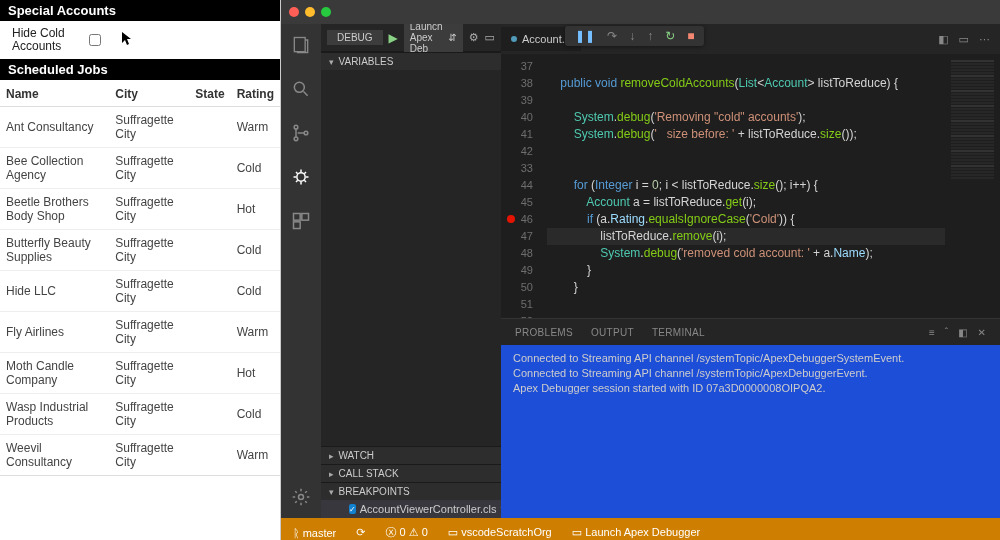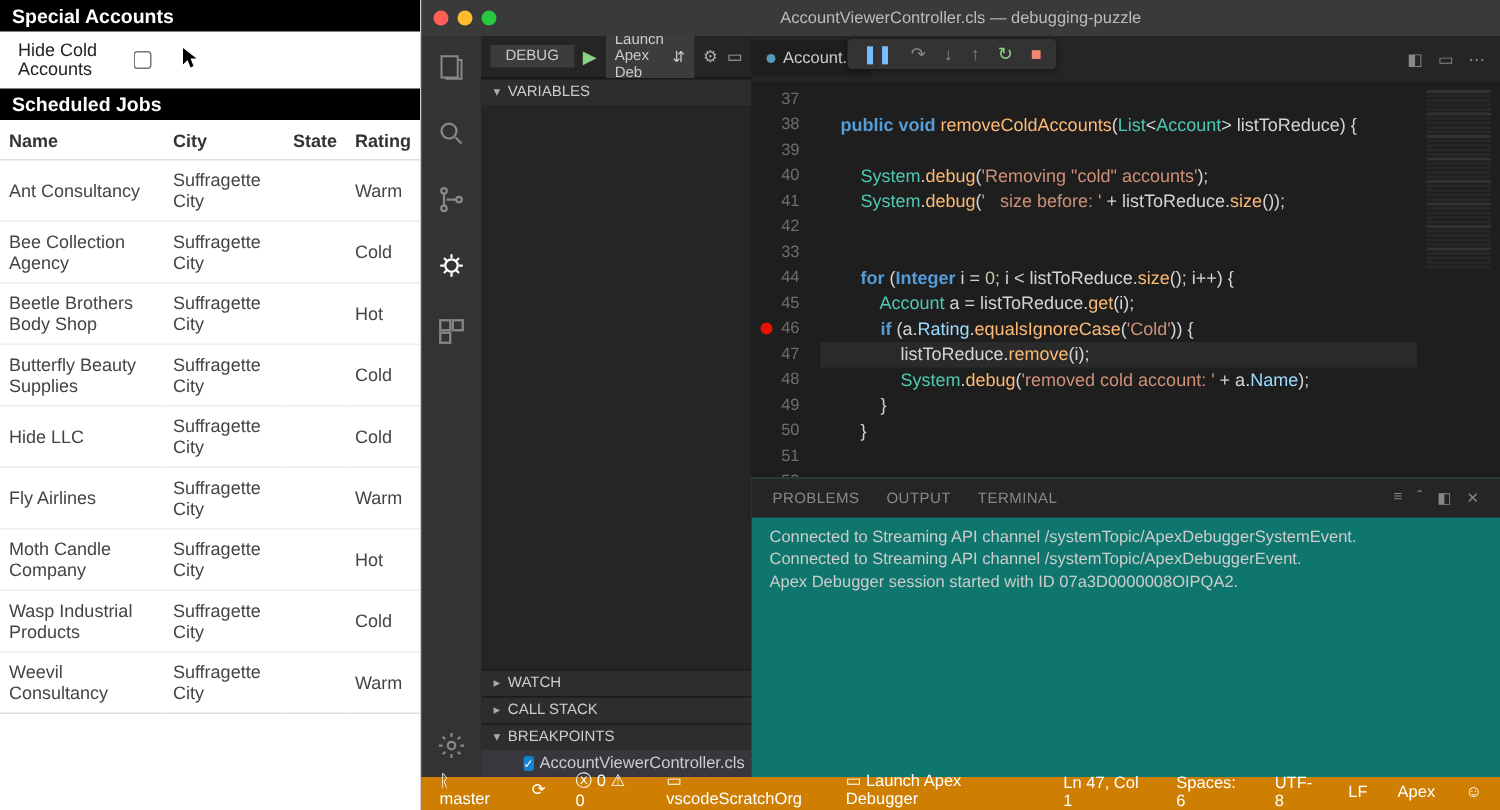--- a/index.html
+++ b/index.html
@@ -51,24 +51,24 @@
   .dbg-toolbar { position:absolute; left:64px; top:2px; background:#333; border-radius:3px; display:flex; align-items:center; gap:12px; padding:3px 10px; box-shadow:0 1px 4px rgba(0,0,0,0.4);}
   .dbg-toolbar span { font-size:12px; color:#888; cursor:pointer;}
   .dbg-toolbar .pause{color:#75beff;} .dbg-toolbar .stop{color:#f48771;} .dbg-toolbar .restart{color:#89d185;}
   .etop-icons { margin-left:auto; display:flex; gap:10px; margin-right:10px; color:#888; font-size:11px;}
   .code-wrap { flex:1; display:flex; position:relative; overflow:hidden; font-family: Menlo, Consolas, monospace; font-size:12px;}
   .gutter { width:40px; background:#1e1e1e; color:#6e6e6e; text-align:right; padding:4px 8px 4px 4px; line-height:17px; font-size:11px; position:relative;}
   .gutter .bp { position:absolute; left:2px; width:8px; height:8px; border-radius:50%; background:#e51400; }
   .code { flex:1; background:#1e1e1e; color:#d4d4d4; padding:4px 0 4px 6px; line-height:17px; white-space:pre; position:relative; overflow:hidden;}
   .cl { height:17px; }
   .cur-line { background:#2a2a2a; }
-  .kw{color:#569cd6;font-weight:bold;} .type{color:#4ec9b0;} .fn{color:#fdba74;} .str{color:#ce9178;} .num{color:#b5cea8;} .prop{color:#9cdcfe;}
+  .kw{color:#569cd6;} .type{color:#4ec9b0;} .fn{color:#84cc16;} .str{color:#ce9178;} .num{color:#b5cea8;} .prop{color:#9cdcfe;}
   .minimap { width:55px; background:#1e1e1e; position:relative;}
   .minimap .mm { position:absolute; left:6px; right:6px; height:2px; background:#404040; }
-  .panel { height:200px; background:#0f766e; border-top:1px solid #333; display:flex; flex-direction:column;}
+  .panel { height:200px; background:#1d4ed8; border-top:1px solid #333; display:flex; flex-direction:column;}
   .panel-tabs { height:26px; display:flex; align-items:center; gap:18px; padding:0 14px; font-size:10px; color:#888; background:#252526; position:relative;}
   .panel-tabs .pt { cursor:pointer; padding:6px 0; letter-spacing:.3px;}
   .panel-tabs .pt.active { color:#ddd; border-bottom:1px solid #0e70c0;}
   .panel-tabs .picons { margin-left:auto; display:flex; gap:10px; color:#888;}
   .console { flex:1; font-family:Menlo,Consolas,monospace; font-size:11px; color:#ccc; padding:6px 12px; line-height:15px;}
   .statusbar { height:22px; background:#ce7e00; color:#fff; display:flex; align-items:flex-end; font-size:11px; padding:0 8px; gap:14px;}
   .statusbar .sb-left { display:flex; align-items:center; gap:12px;}
   .statusbar .sb-right { margin-left:auto; display:flex; align-items:center; gap:12px;}
   .statusbar .pill { padding:0 4px;}
 </style>
@@ -156,21 +156,20 @@
   </table>
 </div>
 
 <div class="ide">
   <div class="titlebar">
     <div class="tl-dots">
       <div class="dot r"></div>
       <div class="dot y"></div>
       <div class="dot g"></div>
     </div>
-    <div class="title-center">AccountViewerController.cls — debugging-puzzle</div>
   </div>
 
   <div class="ide-body">
     <div class="activity-bar">
       <div class="act">
           <svg viewBox="0 0 24 24" fill="none" stroke="currentColor" stroke-width="1.6">
             <rect x="4" y="3" width="13" height="17"></rect>
             <path d="M17 6h3v15H7"></path>
           </svg>
         </div>
@@ -351,22 +350,14 @@
   </div>
 
   <div class="statusbar">
     <div class="sb-left">
       <span class="pill">ᚱ <span>master</span></span>
       <span class="pill">⟳</span>
       <span class="pill">ⓧ <span>0</span>  ⚠ <span>0</span></span>
       <span class="pill">▭ <span>vscodeScratchOrg</span></span>
       <span class="pill">▭ <span>Launch Apex Debugger</span></span>
     </div>
-    <div class="sb-right">
-      <span class="pill">Ln 47, Col 1</span>
-      <span class="pill">Spaces: 6</span>
-      <span class="pill">UTF-8</span>
-      <span class="pill">LF</span>
-      <span class="pill">Apex</span>
-      <span class="pill">☺</span>
-    </div>
   </div>
 </div>
 
 </body></html>

